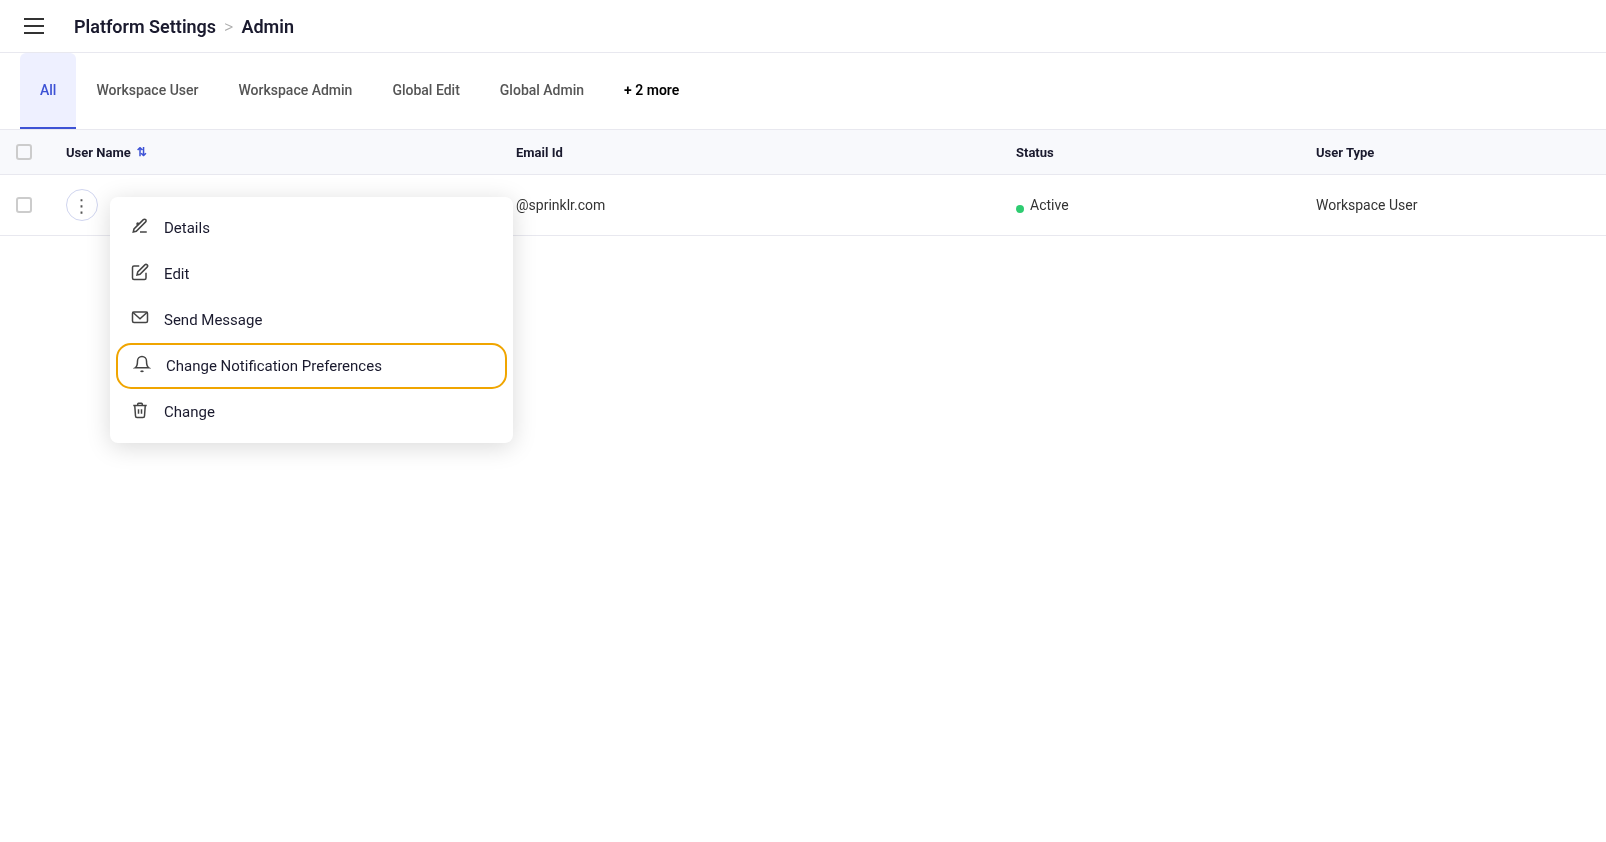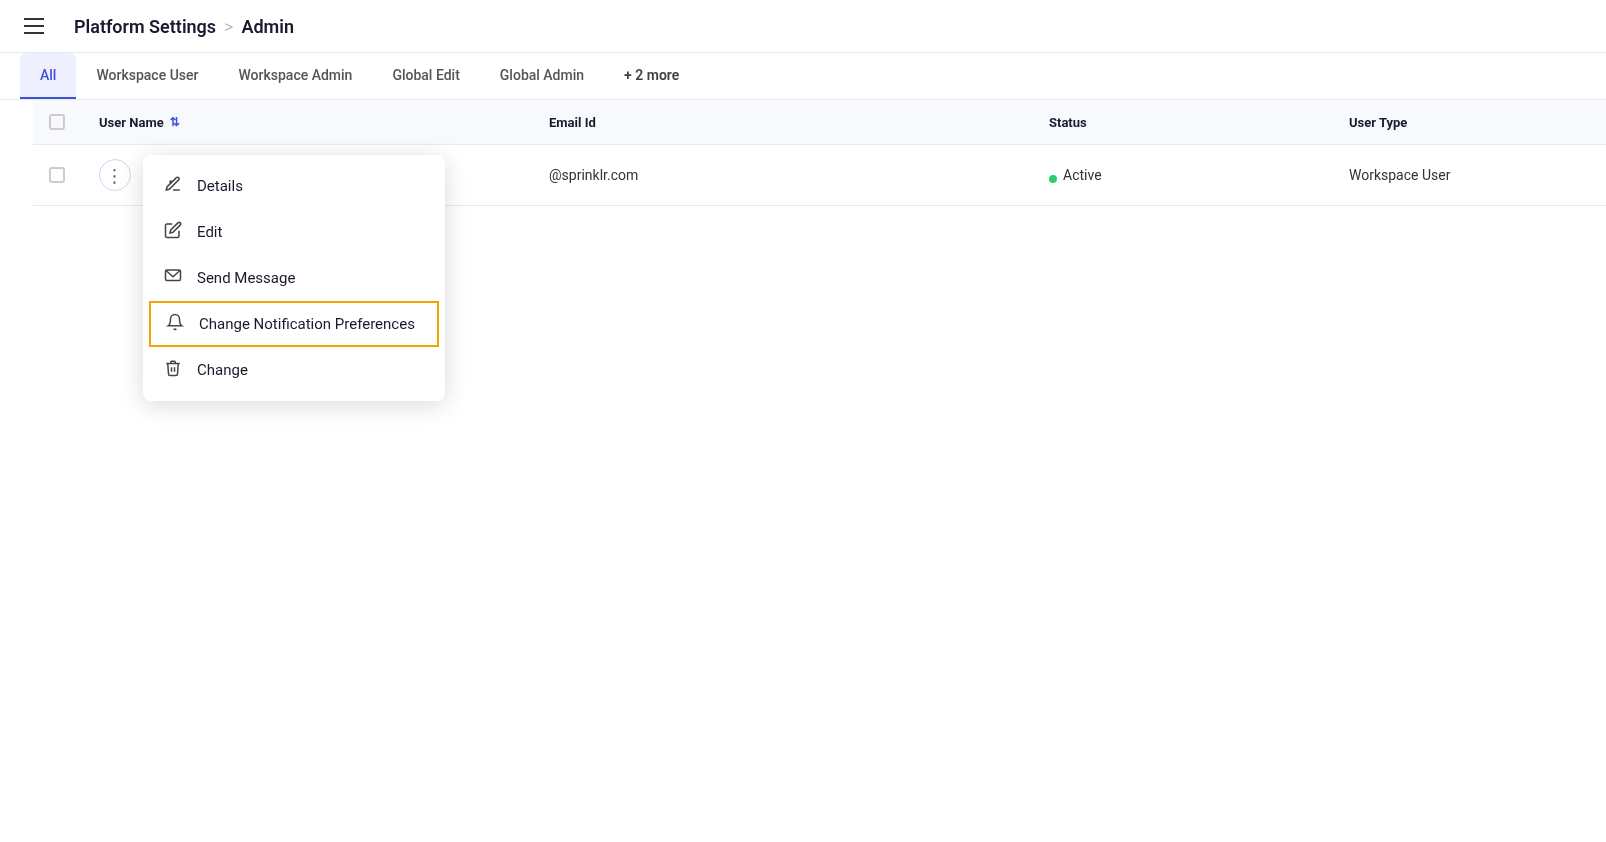--- a/index.html
+++ b/index.html
@@ -45,43 +45,42 @@
 
     
     .tabs-bar {
       display: flex;
       align-items: center;
       padding: 0 20px;
       gap: 0;
       border-bottom: 1px solid #e8e8ef;
     }
     .tab-item {
-      padding: 14px 20px;
+      padding: 29px 20px;
       cursor: pointer;
       color: #555;
       font-size: 14px;
       font-weight: 500;
       border-bottom: 2px solid transparent;
       white-space: nowrap;
     }
     .tab-item.active {
       background: #eef0ff;
       color: #3d52d5;
       border-radius: 6px 6px 0 0;
       border-bottom: 2px solid #3d52d5;
     }
     .tab-item.more {
-      color: #404040;
+      color: #000000;
       font-weight: 600;
     }
 
     
     .table-container {
       width: 100%;
-      padding-left: 33px;
     }
     .table-header {
       display: grid;
       grid-template-columns: 50px 450px 500px 300px 1fr;
       background: #f8f9fc;
       border-bottom: 1px solid #e8e8ef;
       padding: 0;
     }
     .th {
       padding: 14px 16px;
@@ -152,42 +151,42 @@
     .status-dot {
       width: 8px;
       height: 8px;
       border-radius: 50%;
       background: #2ecc71;
     }
 
     
     .context-menu {
       position: absolute;
-      top: 10px;
+      top: 22px;
       left: 60px;
       background: #fff;
       border-radius: 8px;
       box-shadow: 0 4px 24px rgba(0,0,0,0.15);
-      width: 302px;
+      width: 403px;
       z-index: 100;
       padding: 8px 0;
     }
     .menu-item {
       display: flex;
       align-items: center;
       gap: 14px;
       padding: 12px 20px;
       cursor: pointer;
       font-size: 15px;
       color: #1a1a2e;
       transition: background 0.15s;
     }
     .menu-item.highlighted {
       border: 2px solid #f0a500;
-      border-radius: 0;
+      border-radius: 15px;
       margin: 0 6px;
       padding: 10px 14px;
     }
     .menu-icon {
       font-size: 16px;
       color: #444;
       width: 20px;
       text-align: center;
       flex-shrink: 0;
     }

